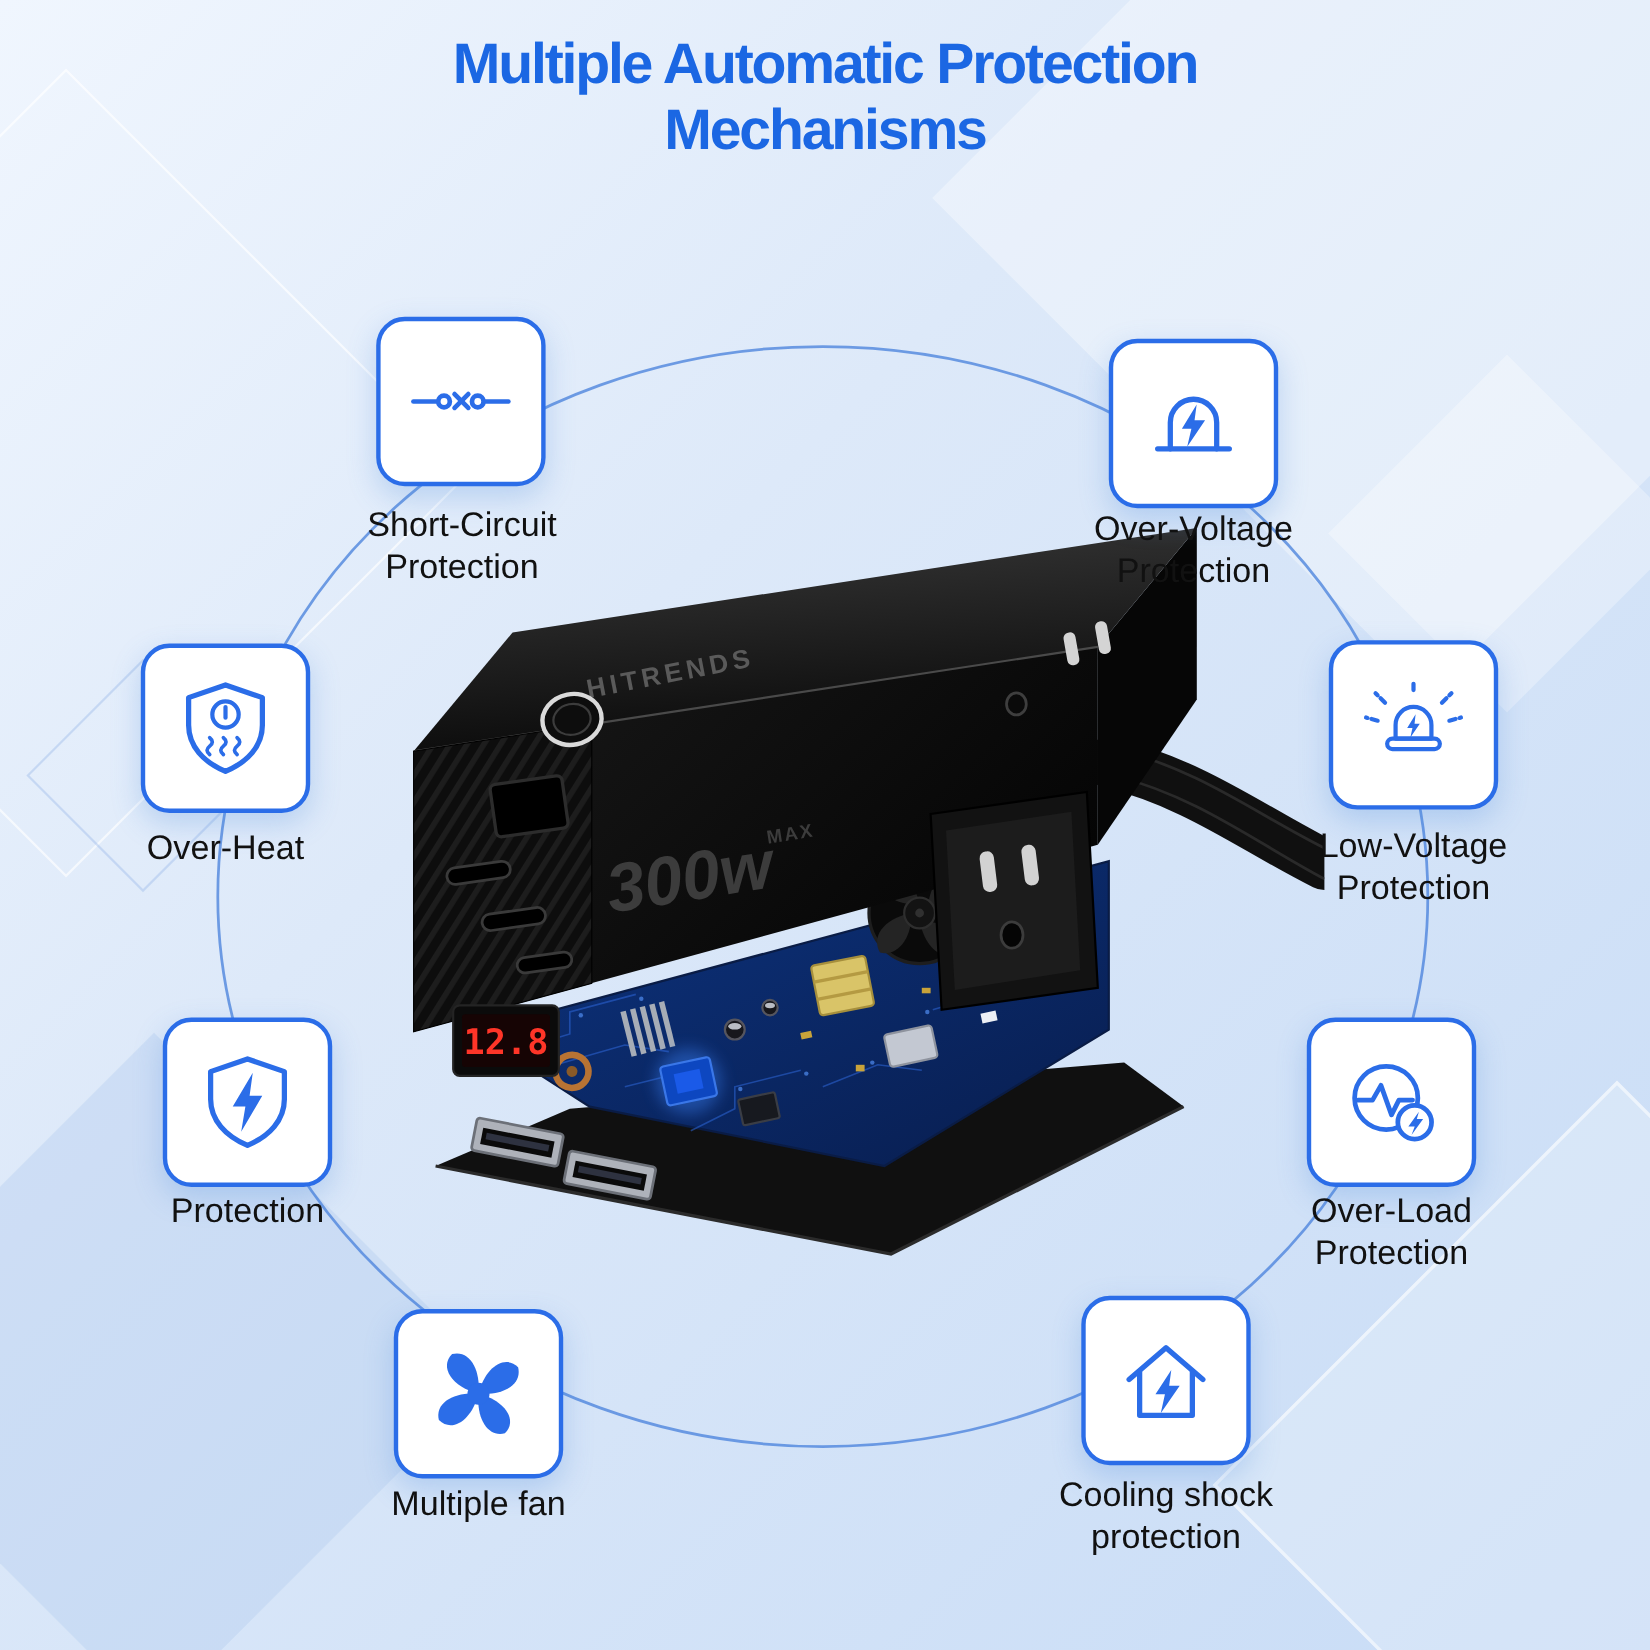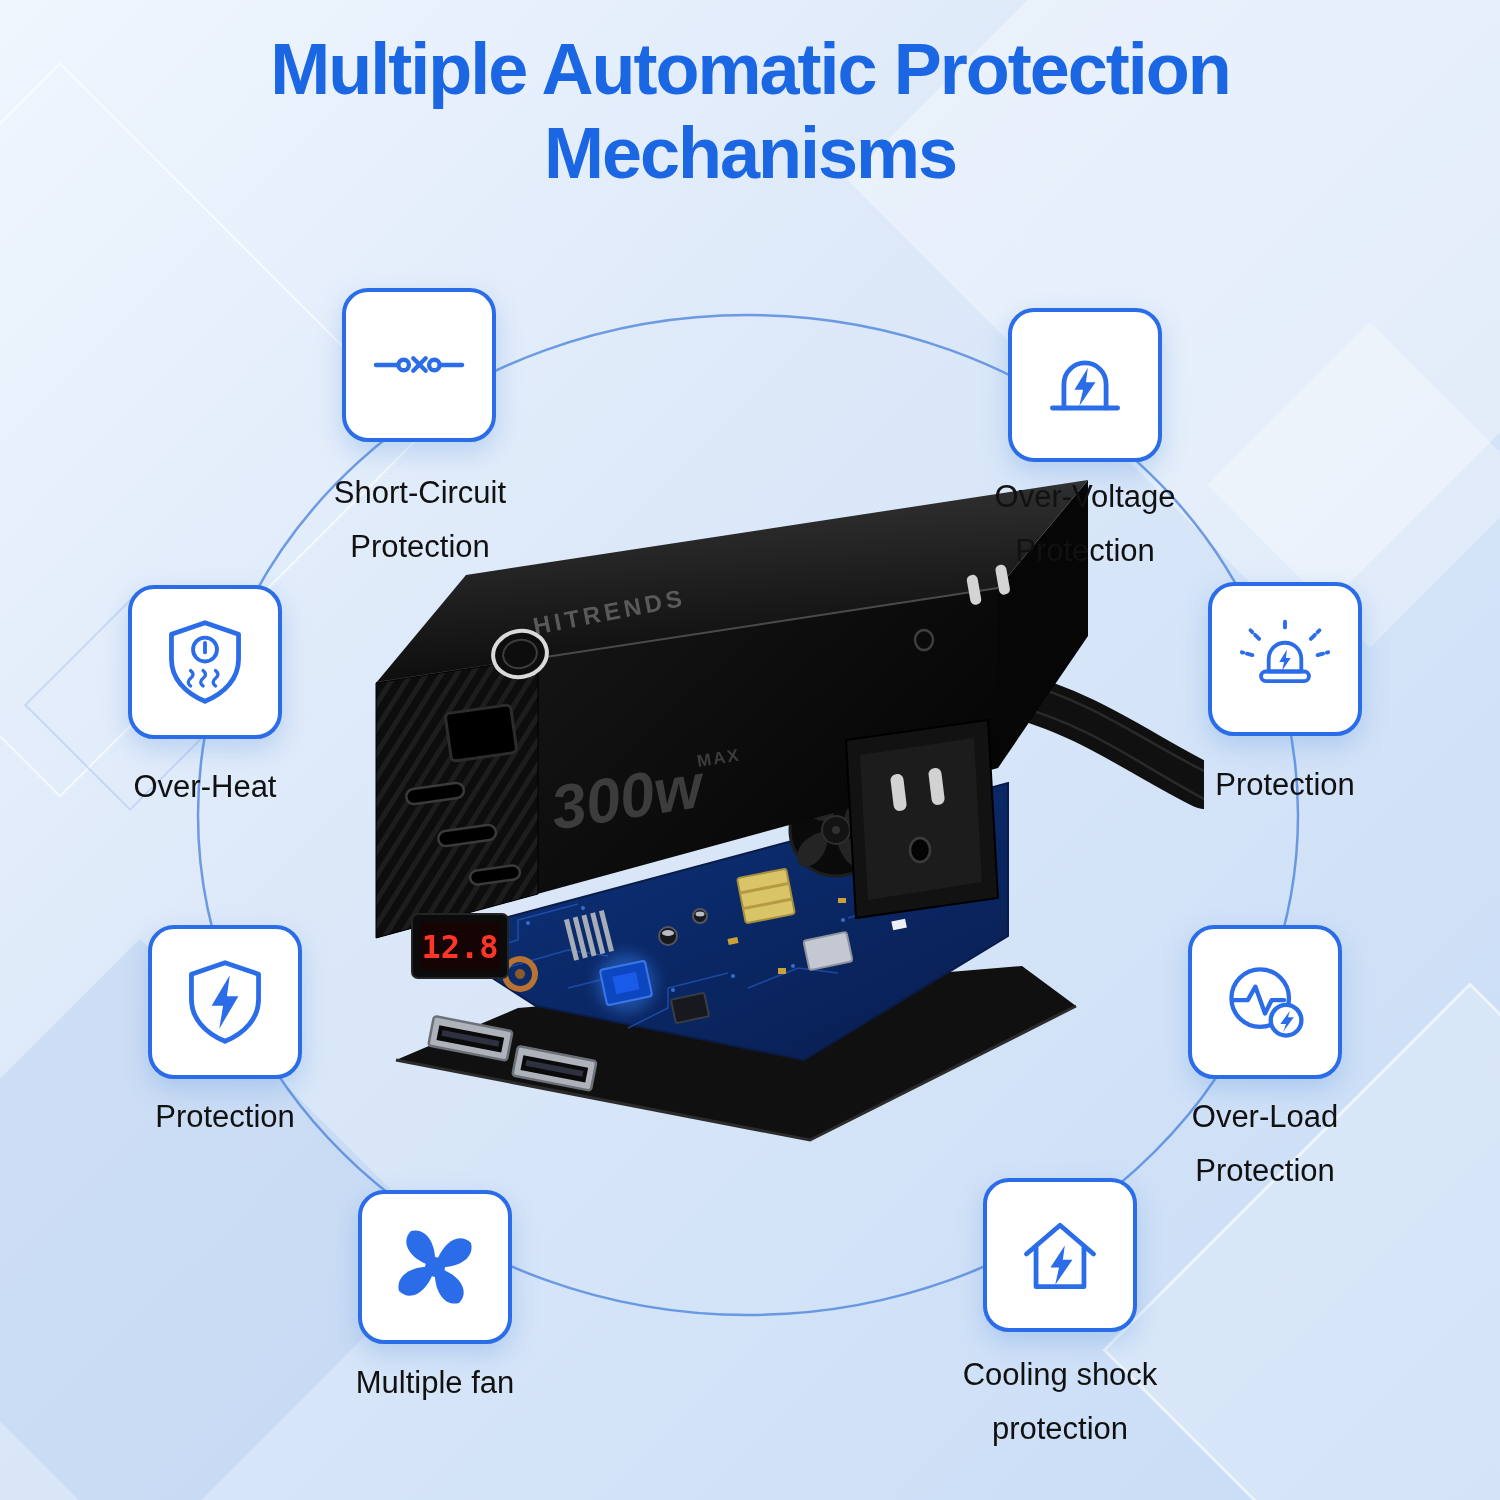--- a/index.html
+++ b/index.html
@@ -6,35 +6,35 @@
   html,body { width:1500px; height:1500px; }
   body {
     position:relative; overflow:hidden;
     font-family:"Liberation Sans", sans-serif;
     background:linear-gradient(135deg,#f0f6fe 0%,#dde9f9 38%,#c8dcf6 100%);
   }
   .bg-shape { position:absolute; pointer-events:none; }
   .page-title {
     position:absolute; top:28px; left:0; width:100%;
     text-align:center; color:#1b67e3; font-weight:bold;
-    font-size:72px; letter-spacing:-2px; line-height:1.16;
+    font-size:52px; letter-spacing:-2px; line-height:1.16;
   }
   .page-title span { display:block; }
   .ring-svg { position:absolute; left:0; top:0; }
   .fbox {
     position:absolute; width:154px; height:154px; background:#ffffff;
     border:4px solid #2b6de8; border-radius:26px;
     display:flex; align-items:center; justify-content:center;
     box-shadow:0 10px 26px rgba(80,140,220,.28);
   }
   .flabel {
     position:absolute; width:320px; text-align:center;
     font-size:31px; color:#111111; line-height:1.24;
   }
-  .flabel span { display:block;margin-top:16px; }
+  .flabel span { display:block; }
   .product-wrap { position:absolute; left:368px; top:468px; width:836px; height:706px; }
 </style>
 </head>
 <body>
 
 <div class="bg-shape" style="left:980px;top:-140px;width:640px;height:640px;transform:rotate(45deg);background:rgba(255,255,255,.35)"></div>
 <div class="bg-shape" style="left:-200px;top:170px;width:520px;height:520px;transform:rotate(45deg);border:2px solid rgba(255,255,255,.65)"></div>
 <div class="bg-shape" style="left:-80px;top:1030px;width:440px;height:440px;transform:rotate(45deg);background:rgba(176,200,238,.35)"></div>
 <div class="bg-shape" style="left:1210px;top:1090px;width:520px;height:520px;transform:rotate(45deg);border:3px solid rgba(255,255,255,.55);background:rgba(255,255,255,.22)"></div>
 <div class="bg-shape" style="left:55px;top:630px;width:150px;height:150px;transform:rotate(45deg);border:2px solid rgba(140,175,230,.35)"></div>
@@ -259,20 +259,21 @@
     <rect x="23" y="61" width="50" height="10" rx="5"></rect>
     <polygon points="50,38 42,51 47,51 45,60 54,47 49,47" fill="#2b6de8" stroke="none"></polygon>
     <line x1="48" y1="15" x2="48" y2="5" stroke-dasharray="6 4"></line>
     <line x1="21" y1="27" x2="12" y2="18" stroke-dasharray="6 4"></line>
     <line x1="75" y1="27" x2="84" y2="18" stroke-dasharray="6 4"></line>
     <line x1="14" y1="44" x2="3" y2="41" stroke-dasharray="6 4"></line>
     <line x1="82" y1="44" x2="93" y2="41" stroke-dasharray="6 4"></line>
   </svg>
 </div>
 <div class="flabel" style="left:1125px;top:750px">
+  <span>Low-Voltage</span>
   <span>Protection</span>
 </div>
 
 <div class="fbox" style="left:148px;top:925px">
   <svg width="92" height="92" viewBox="0 0 96 96" fill="none" stroke="#2b6de8" stroke-width="5" stroke-linecap="round" stroke-linejoin="round">
     <path d="M48 7 L83 19 V45 C83 65 69 80 48 89 C27 80 13 65 13 45 V19 Z"></path>
     <polygon points="53,20 34,52 46,52 42,76 62,42 50,42" fill="#2b6de8" stroke="none"></polygon>
   </svg>
 </div>
 <div class="flabel" style="left:65px;top:1082px">

